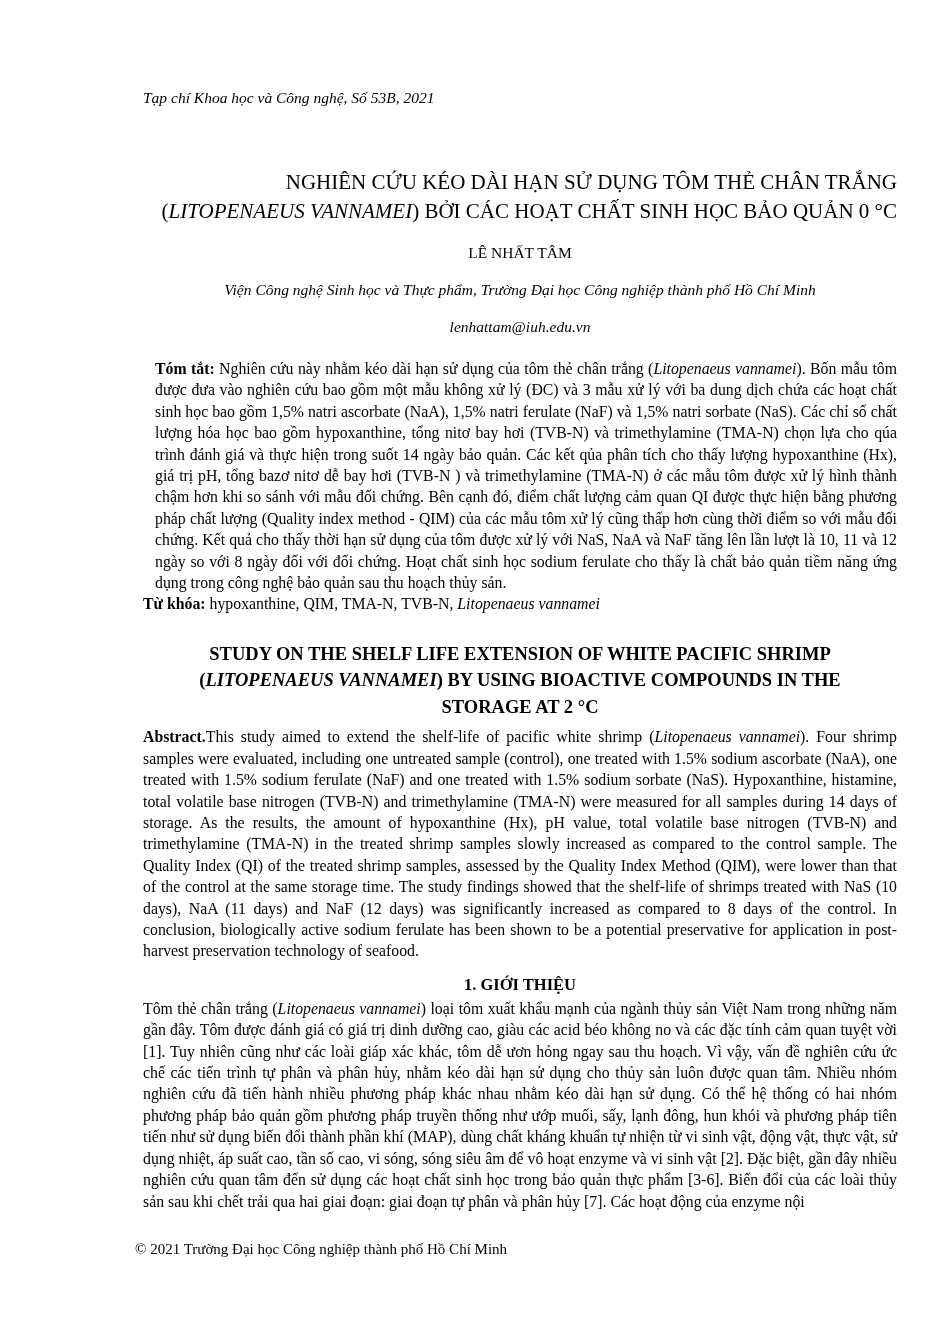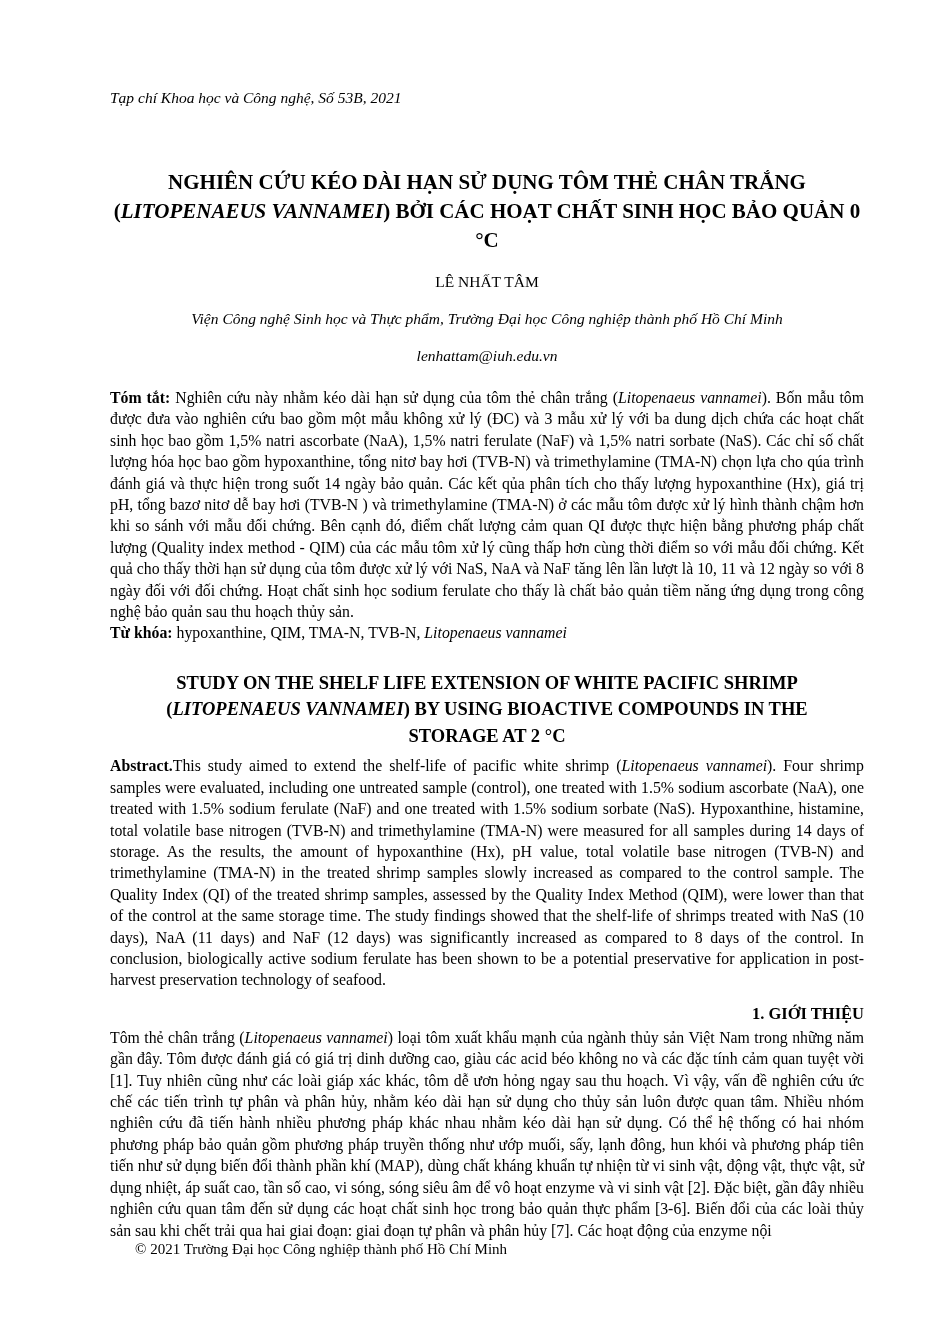--- a/index.html
+++ b/index.html
@@ -7,35 +7,35 @@
     position: relative;
     width: 943px;
     height: 1333px;
     background: #ffffff;
     color: #000000;
     font-family: "Liberation Serif", serif;
     overflow: hidden;
   }
   .content {
     position: absolute;
-    left: 110px;
+    left: 143px;
     width: 754px;
     top: 0;
   }
   .journal-header {
     margin-top: 88px;
     font-style: italic;
     font-size: 15.5px;
     line-height: 20px;
     text-align: left;
   }
   .title-vi {
     margin: 60px 0 0 0;
-    text-align: center;
-    font-weight: bold;
+    text-align: right;
+    font-weight: normal;
     font-size: 21px;
     line-height: 29px;
   }
   .author-name {
     margin: 16px 0 0 0;
     text-align: center;
     font-size: 15.5px;
     line-height: 21px;
   }
   .affiliation, .email {
@@ -44,36 +44,36 @@
     font-style: italic;
     font-size: 15.5px;
     line-height: 21px;
   }
   .body-text {
     margin: 0;
     font-size: 15.8px;
     line-height: 21.4px;
     text-align: justify;
   }
-  .abstract-vi { margin-top: 21px; }
+  .abstract-vi { margin-top: 21px; margin-left: 12px; }
   .title-en {
     margin: 26px 0 0 0;
     text-align: center;
     font-weight: bold;
     font-size: 18.5px;
     line-height: 26.5px;
     font-family: Liberation Serif, serif;
   }
   .abstract-en { margin-top: 6px; }
   .section-heading {
     margin: 12px 0 0 0;
     font-weight: bold;
     font-size: 16.5px;
     line-height: 22px;
-    text-align: right;
+    text-align: center;
   }
   .intro { margin-top: 2px; }
   .footer {
     position: absolute;
     left: 135px;
     top: 1239px;
     font-size: 15px;
     line-height: 20px;
   }
   i { font-style: italic; }

